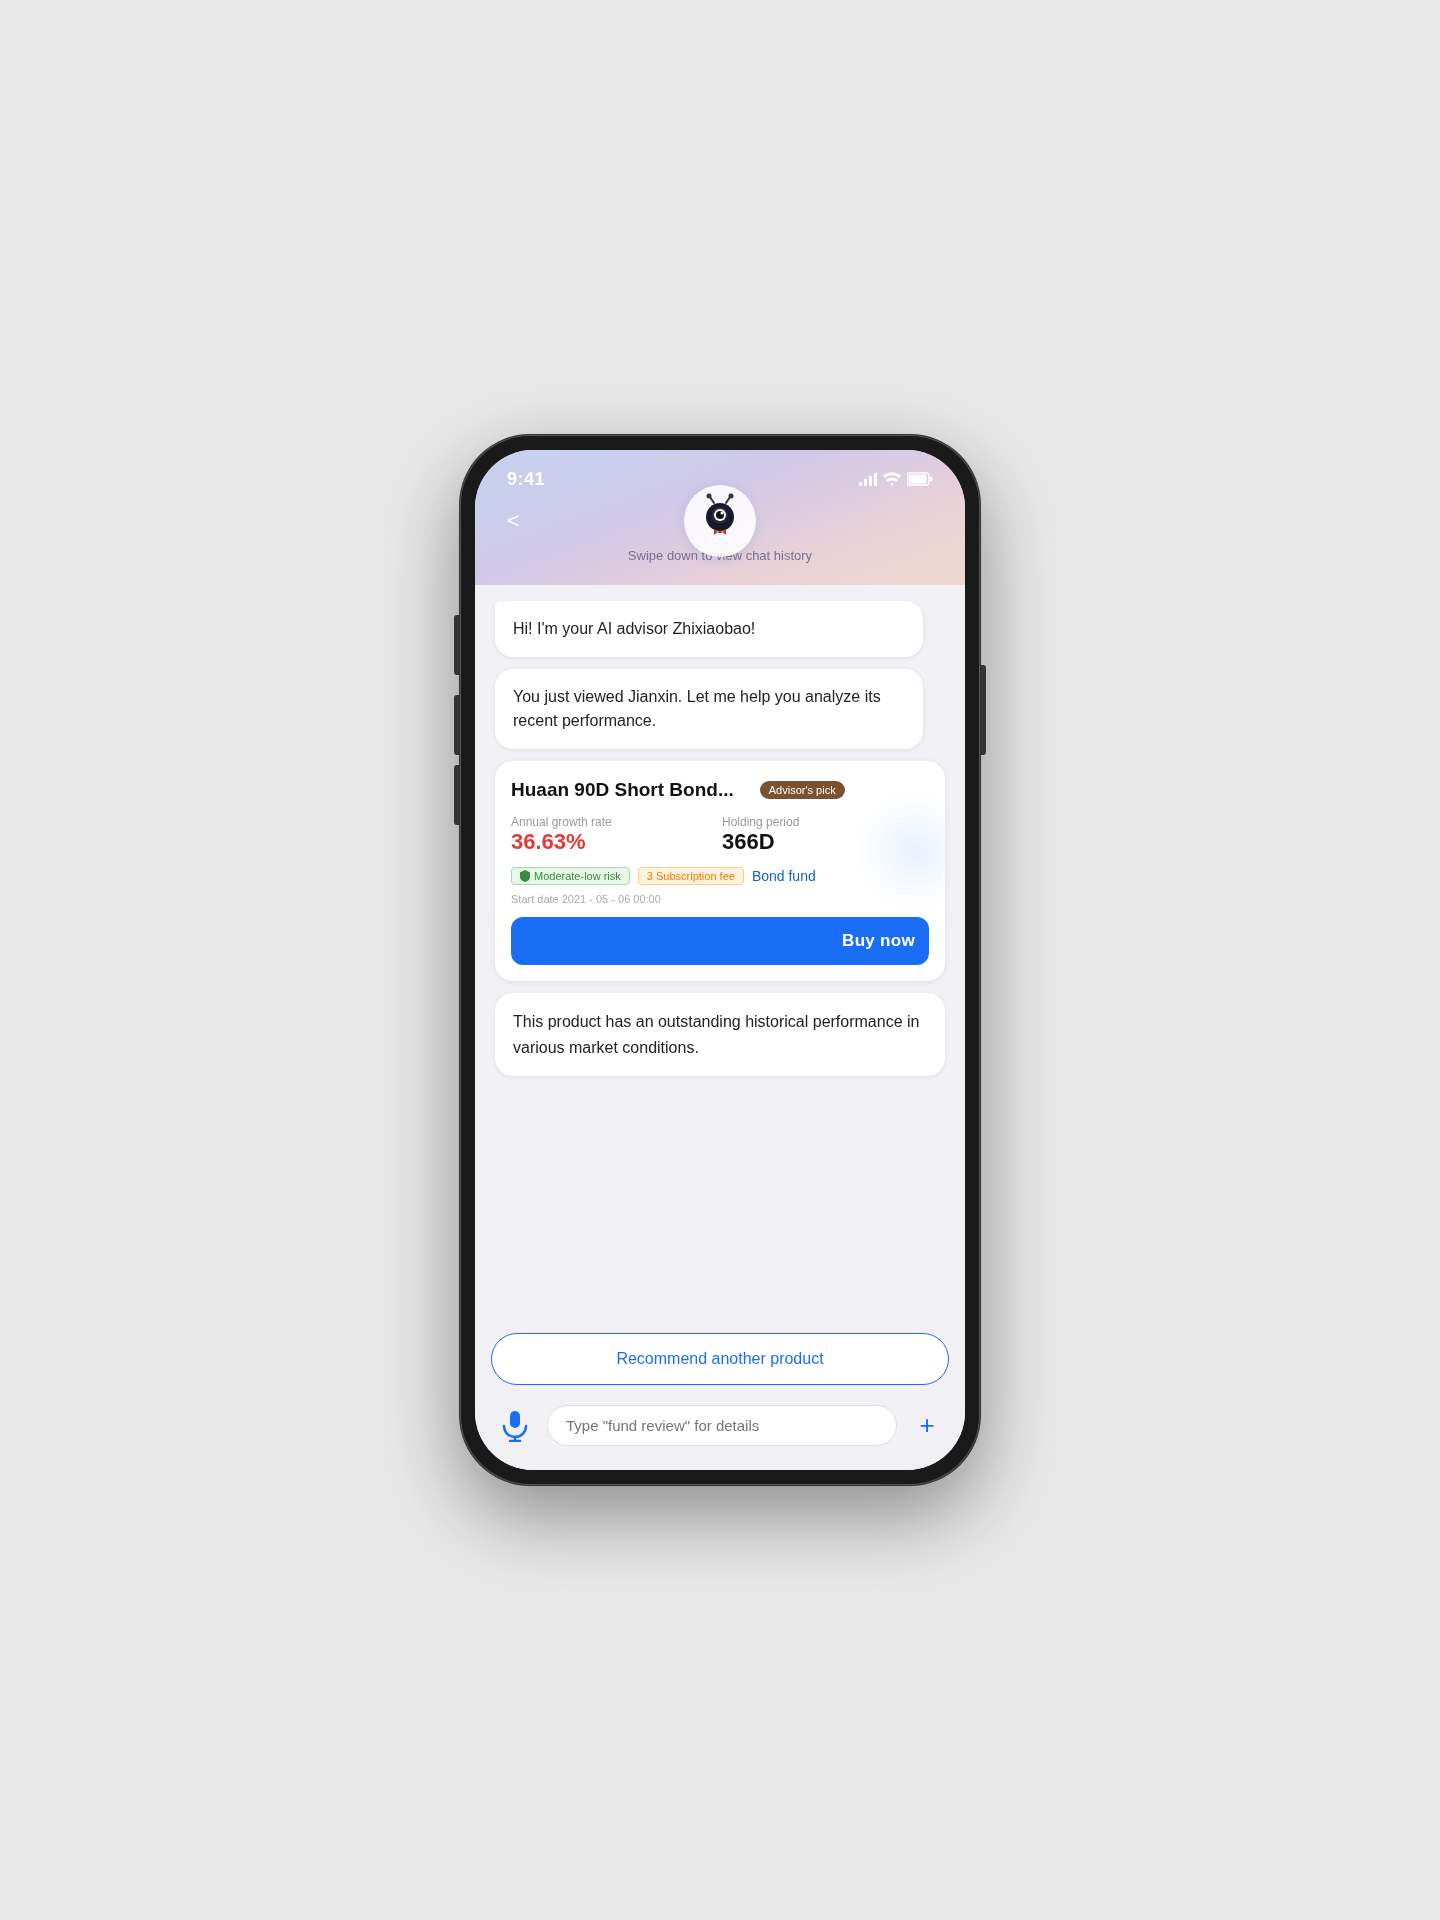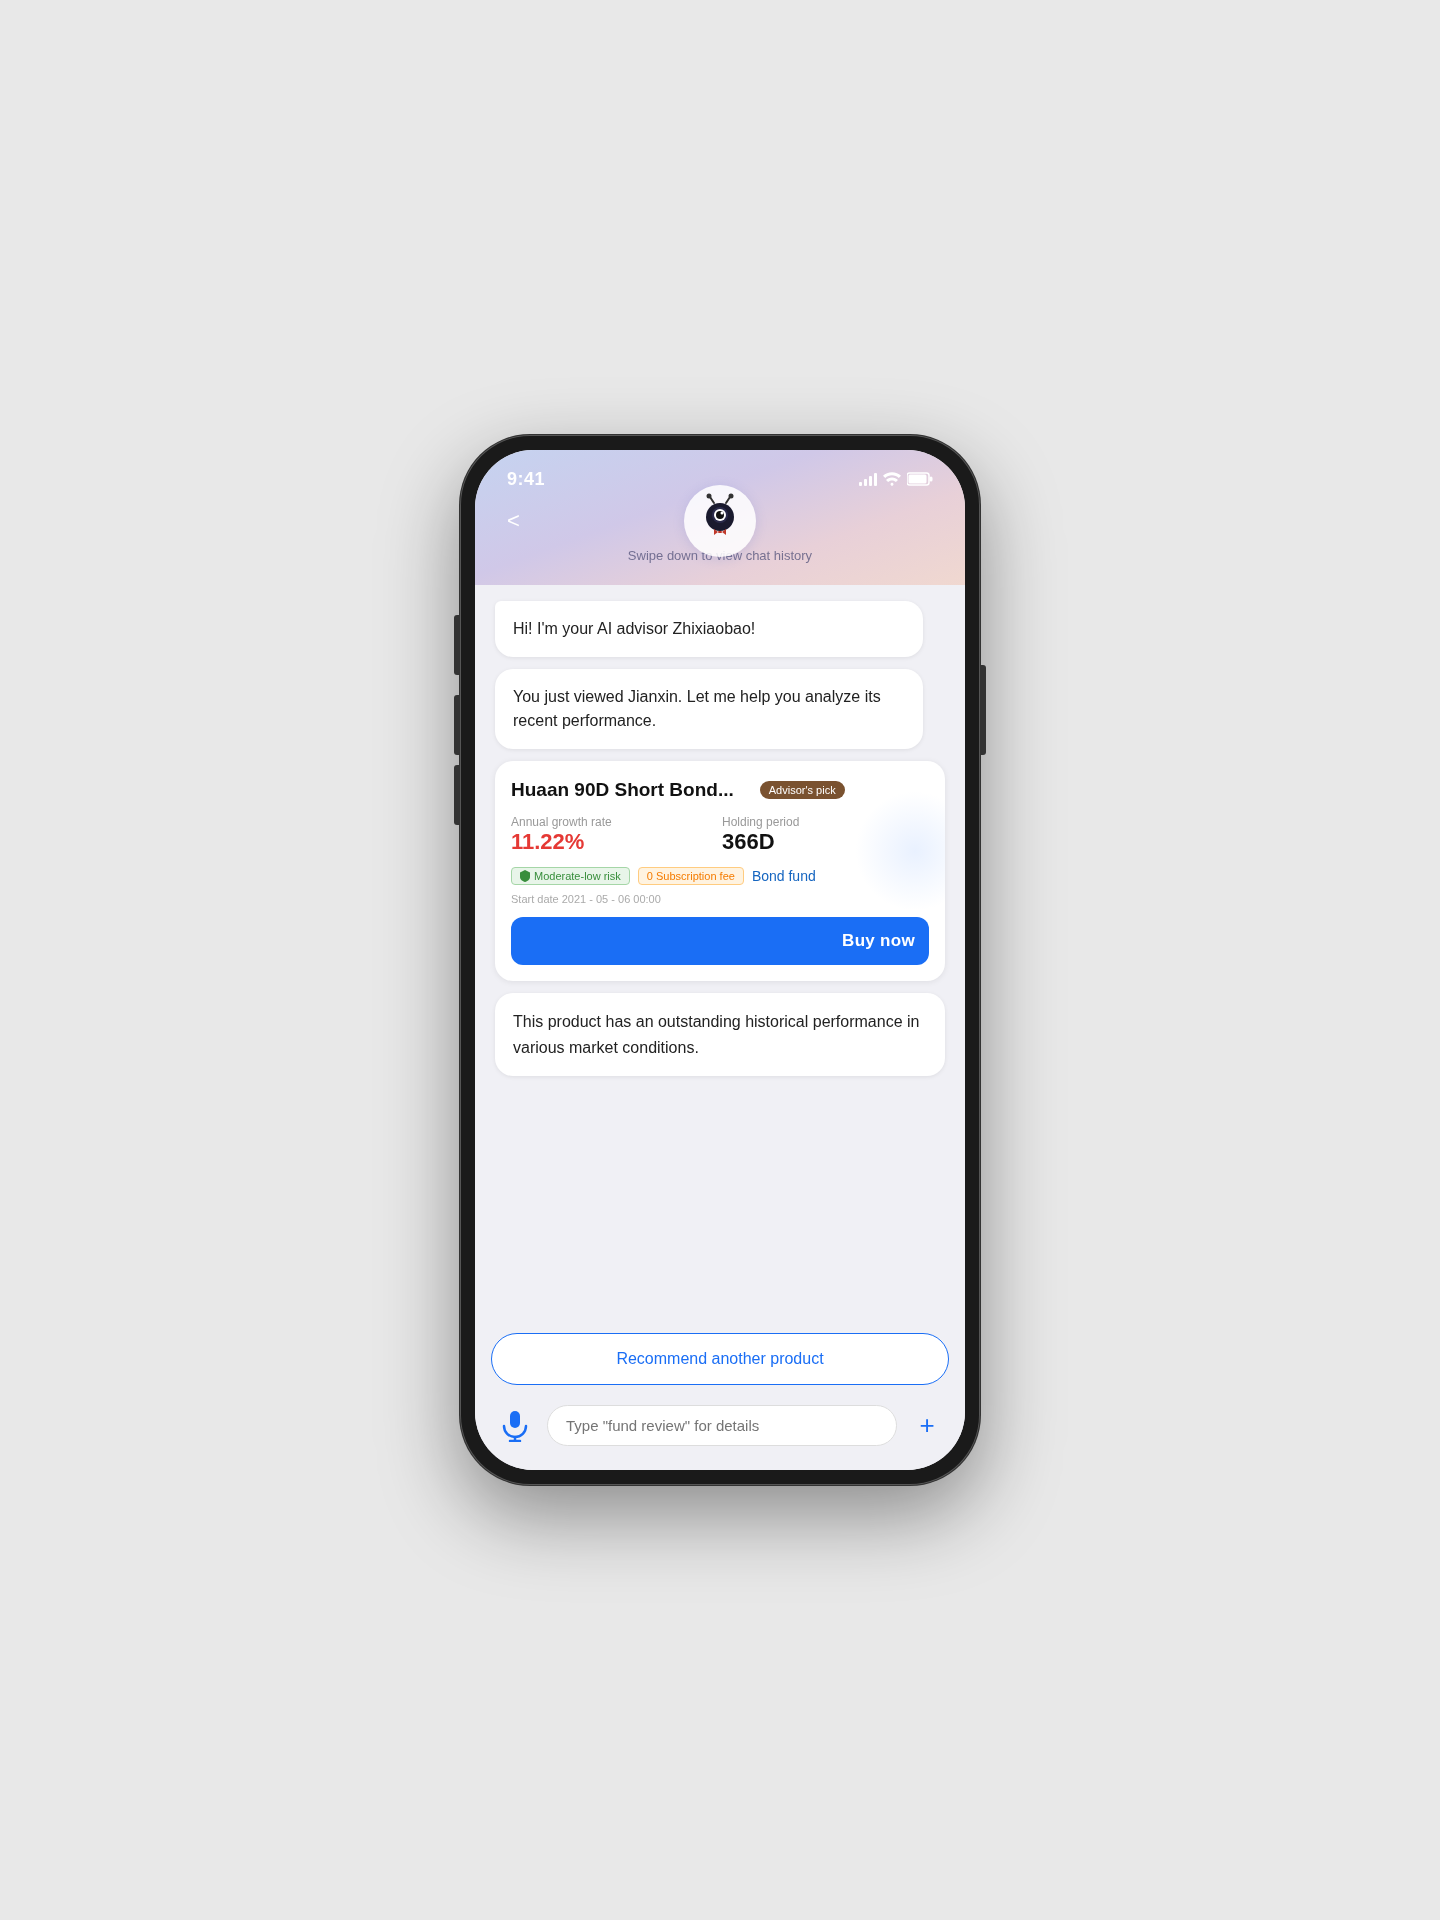--- a/index.html
+++ b/index.html
@@ -444,36 +444,36 @@
 
       <div class="product-card">
         <div class="product-card-header">
           <span class="product-name">Huaan 90D Short Bond...</span>
           <span class="advisor-badge">Advisor's pick</span>
         </div>
 
         <div class="product-stats">
           <div>
             <div class="stat-label">Annual growth rate</div>
-            <div class="stat-value-red">11.22%</div>
+            <div class="stat-value-red">36.63%</div>
           </div>
           <div>
             <div class="stat-label">Holding period</div>
             <div class="stat-value-dark">366D</div>
           </div>
         </div>
 
         <div class="tags-row">
           <span class="tag-risk">
             <svg width="10" height="12" viewBox="0 0 10 12" fill="#388e3c">
               <path d="M5 0L0 2.5v4.5C0 9.5 2.5 11.5 5 12c2.5-.5 5-2.5 5-5V2.5L5 0z"></path>
             </svg>
             <span>Moderate-low risk</span>
           </span>
-          <span class="tag-fee">0 Subscription fee</span>
+          <span class="tag-fee">3 Subscription fee</span>
           <span class="tag-type">Bond fund</span>
         </div>
 
         <div class="start-date">Start date 2021 - 05 - 06 00:00</div>
 
         <button class="buy-btn">Buy now</button>
       </div>
 
       <div class="analysis-bubble">
         <span>This product has an outstanding historical performance in various market conditions.</span>

